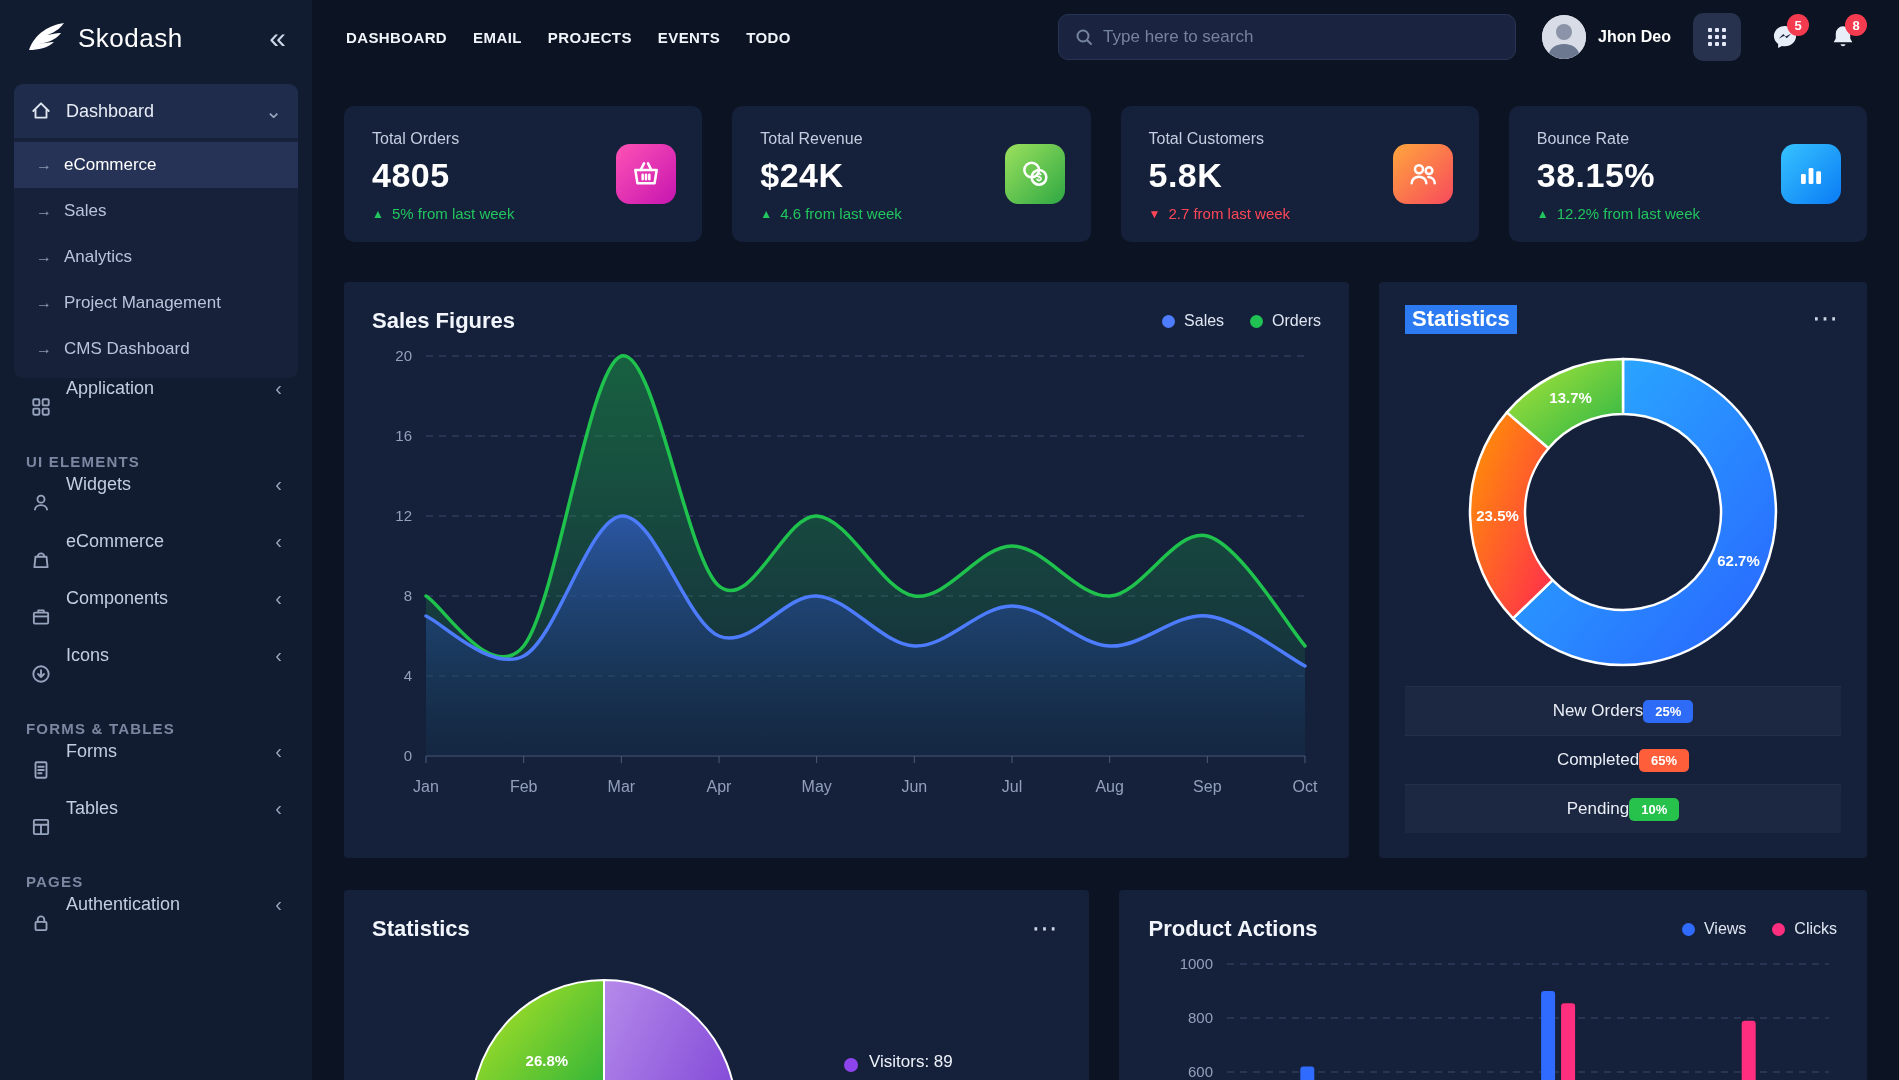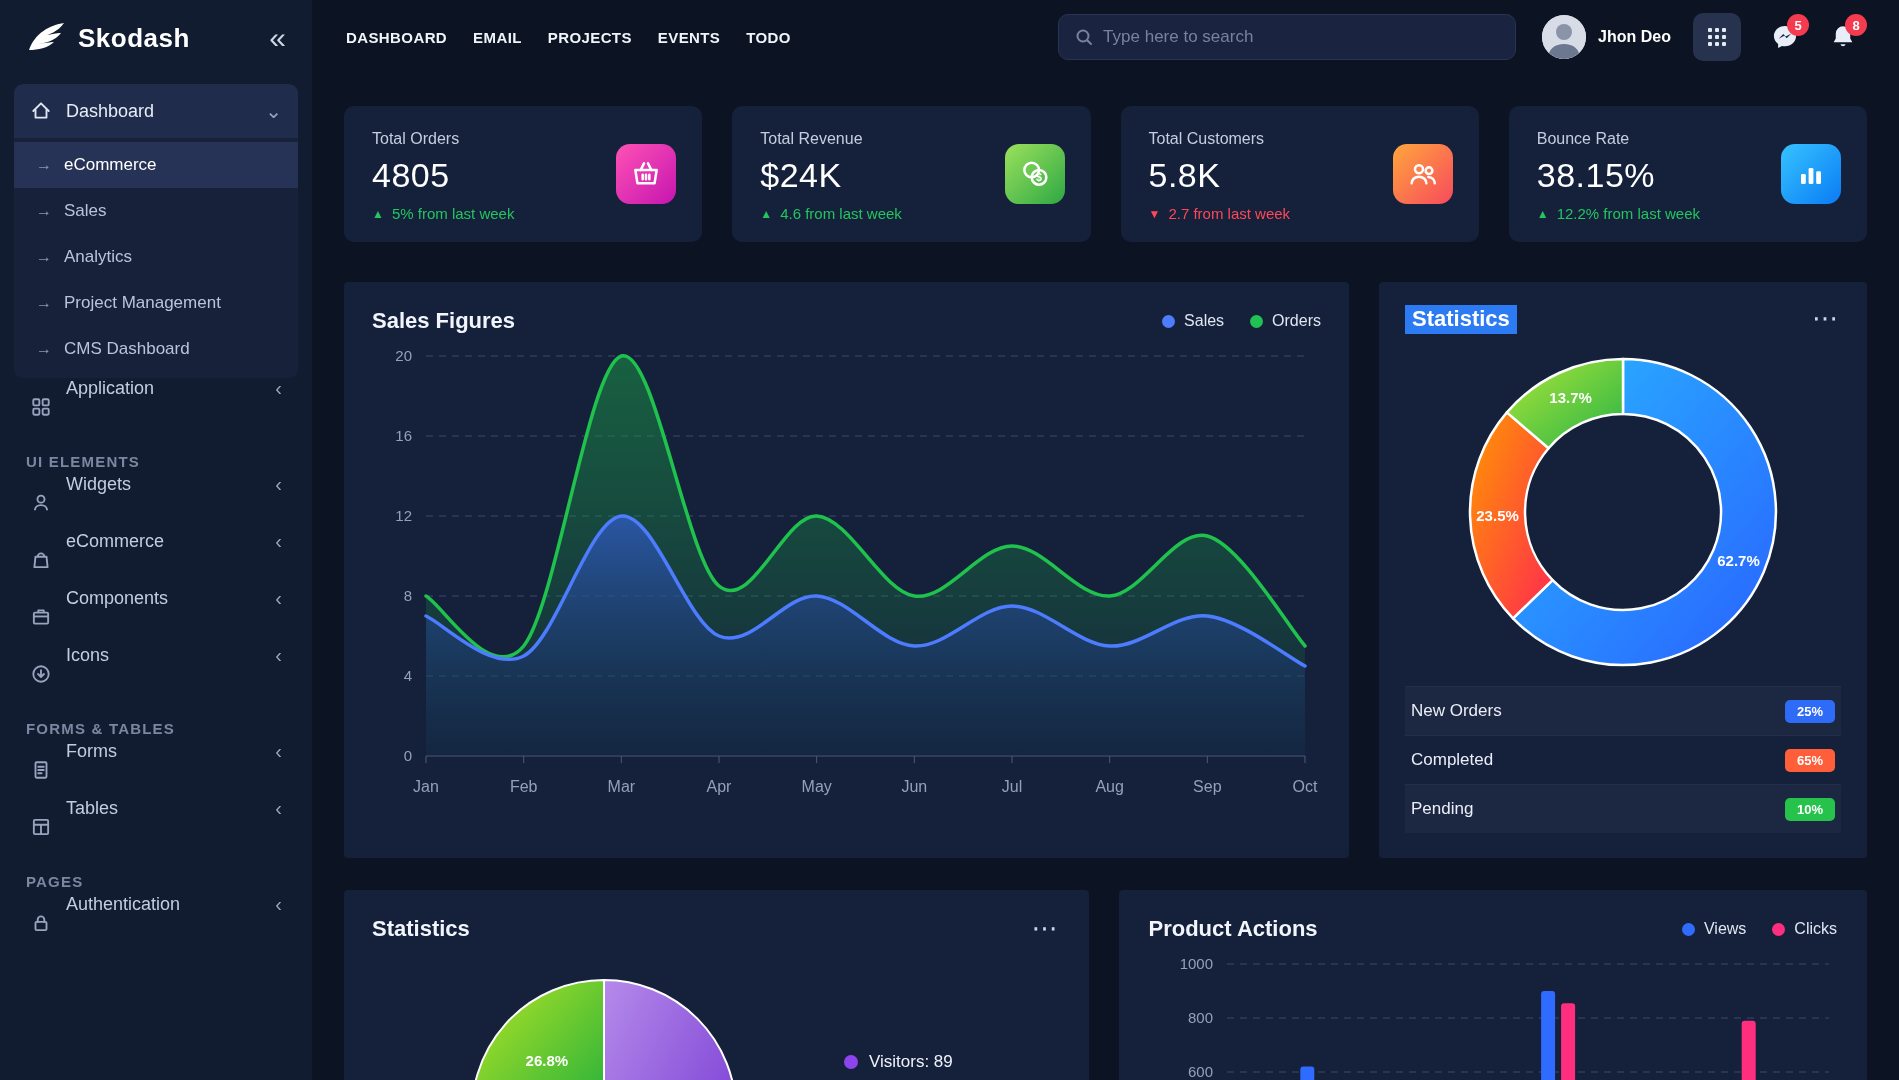--- a/index.html
+++ b/index.html
@@ -4,21 +4,21 @@
 <style>
   *{margin:0;padding:0;box-sizing:border-box}
   html,body{width:1899px;height:1080px;overflow:hidden}
   body{background:#0c1322;font-family:"Liberation Sans",sans-serif;color:#e8edf5}
   .screen{width:1899px;height:1080px;display:flex;overflow:hidden}
 
   
   .sidebar{width:312px;height:1080px;background:#121c31;flex:none;overflow:hidden}
   .brand-row{height:76px;display:flex;align-items:center;padding:0 26px;gap:12px}
   .logo svg{width:40px;height:34px;display:block}
-  .brand{font-size:26px;font-weight:bold;color:#fff;letter-spacing:.5px}
+  .brand{font-size:26px;font-weight:normal;color:#fff;letter-spacing:.5px}
   .collapse{margin-left:auto;font-size:30px;color:#cdd6e6;line-height:1;cursor:pointer}
   .dash-group{margin:8px 14px 0}
   .side-parent{display:flex;align-items:center;gap:14px;height:54px;padding:0 16px;color:#e7edf7;font-size:18px;cursor:pointer}
   .dash-group>.side-parent{background:#202c4b;border-radius:9px 9px 0 0}
   .s-chevron{margin-left:auto;color:#9aa6be;font-size:20px;line-height:1}
   .submenu{background:#17213a;border-radius:0 0 9px 9px;padding:4px 0 6px}
   .sub-item{display:flex;align-items:center;gap:12px;height:46px;padding:0 16px 0 22px;color:#b9c4d8;font-size:17px;cursor:pointer}
   .sub-item .arrow{color:#8b97b0;font-size:16px}
   .sub-item.active{background:#263356;color:#fff}
   .side-item{display:flex;gap:14px;height:57px;padding:0 30px;color:#c3cde0;font-size:18px;cursor:pointer}
@@ -39,21 +39,21 @@
   .user-name{font-size:16px;font-weight:bold;color:#fff;white-space:nowrap}
   .apps-btn{width:48px;height:48px;border-radius:10px;background:#27324e;display:flex;align-items:center;justify-content:center;margin-left:22px;cursor:pointer}
   .icon-wrap{position:relative;margin-left:30px;cursor:pointer;display:flex;align-items:center}
   .badge{position:absolute;top:-9px;right:-10px;min-width:22px;height:22px;border-radius:11px;background:#f43b4f;color:#fff;font-size:13px;font-weight:bold;display:flex;align-items:center;justify-content:center;padding:0 5px}
 
   
   .content{flex:1;padding:32px 32px 0;overflow:hidden}
   .stat-row{display:flex;gap:30px}
   .stat-card{flex:1;background:#15213b;border-radius:10px;padding:24px 28px;position:relative;height:136px}
   .stat-title{font-size:16px;color:#c4cee0}
-  .stat-value{font-size:34px;font-weight:normal;color:#fff;margin-top:8px;letter-spacing:.5px}
+  .stat-value{font-size:34px;font-weight:bold;color:#fff;margin-top:8px;letter-spacing:.5px}
   .stat-delta{margin-top:10px;font-size:15px;display:flex;gap:8px;align-items:center}
   .stat-delta .arr{font-size:12px}
   .stat-icon{position:absolute;right:26px;top:38px;width:60px;height:60px;border-radius:14px;display:flex;align-items:center;justify-content:center}
   .grad-pink{background:linear-gradient(135deg,#ff52b4,#c515b1)}
   .grad-green{background:linear-gradient(135deg,#9be15d,#2ea843)}
   .grad-orange{background:linear-gradient(135deg,#ffa63d,#f74a5c)}
   .grad-blue{background:linear-gradient(135deg,#36c3ff,#0a7bf5)}
   .stat-icon svg{width:32px;height:32px}
 
   .card{background:#15213b;border-radius:4px}
@@ -61,29 +61,29 @@
   .sales-card{flex:1;padding:26px 28px;height:576px;min-width:0}
   .card-head{display:flex;align-items:center;justify-content:space-between}
   .card-head h2{font-size:22px;color:#f2f6fc;font-weight:bold}
   .legend{display:flex;gap:26px;align-items:center}
   .leg{display:flex;gap:9px;align-items:center;font-size:16px;color:#dfe6f2}
   .dot{width:13px;height:13px;border-radius:50%;flex:none}
   .more{font-size:26px;color:#cdd6e8;letter-spacing:3px;line-height:.6;cursor:pointer}
   .donut-card{width:488px;flex:none;padding:24px 26px 0;height:576px}
   .hl{background:#2d7bf2;color:#fff;padding:1px 7px 3px}
   .donut-wrap{display:flex;justify-content:center;margin:8px 0 2px}
-  .stat-list .row{display:flex;justify-content:space-between;align-items:center;height:49px;border-top:1px solid #232e4c;padding:0 6px}
+  .stat-list .row{display:flex;justify-content:center;align-items:center;height:49px;border-top:1px solid #232e4c;padding:0 6px}
   .stat-list .row:nth-child(odd){background:rgba(255,255,255,.03)}
   .row-label{font-size:17px;color:#e9eef7}
   .pill{font-size:13px;font-weight:bold;color:#fff;padding:4px 12px;border-radius:5px}
 
   .bottom-row{display:flex;gap:30px;margin-top:32px}
   .pie-card{flex:1;height:480px;padding:26px 28px;position:relative;min-width:0}
   .pie-svg{position:absolute;left:120px;top:82px}
-  .pie-legend{position:absolute;left:500px;top:162px;display:flex;gap:11px;align-items:center;font-size:17px;color:#eef2fa}
+  .pie-legend{position:absolute;left:500px;top:162px;display:flex;gap:11px;align-items:flex-end;font-size:17px;color:#eef2fa}
   .product-card{flex:1;height:480px;padding:26px 30px;min-width:0}
   .product-card svg{margin-top:12px;display:block}
 </style>
 </head>
 <body>
 
 <div class="screen">
 
   <aside class="sidebar">
     <div class="brand-row">

